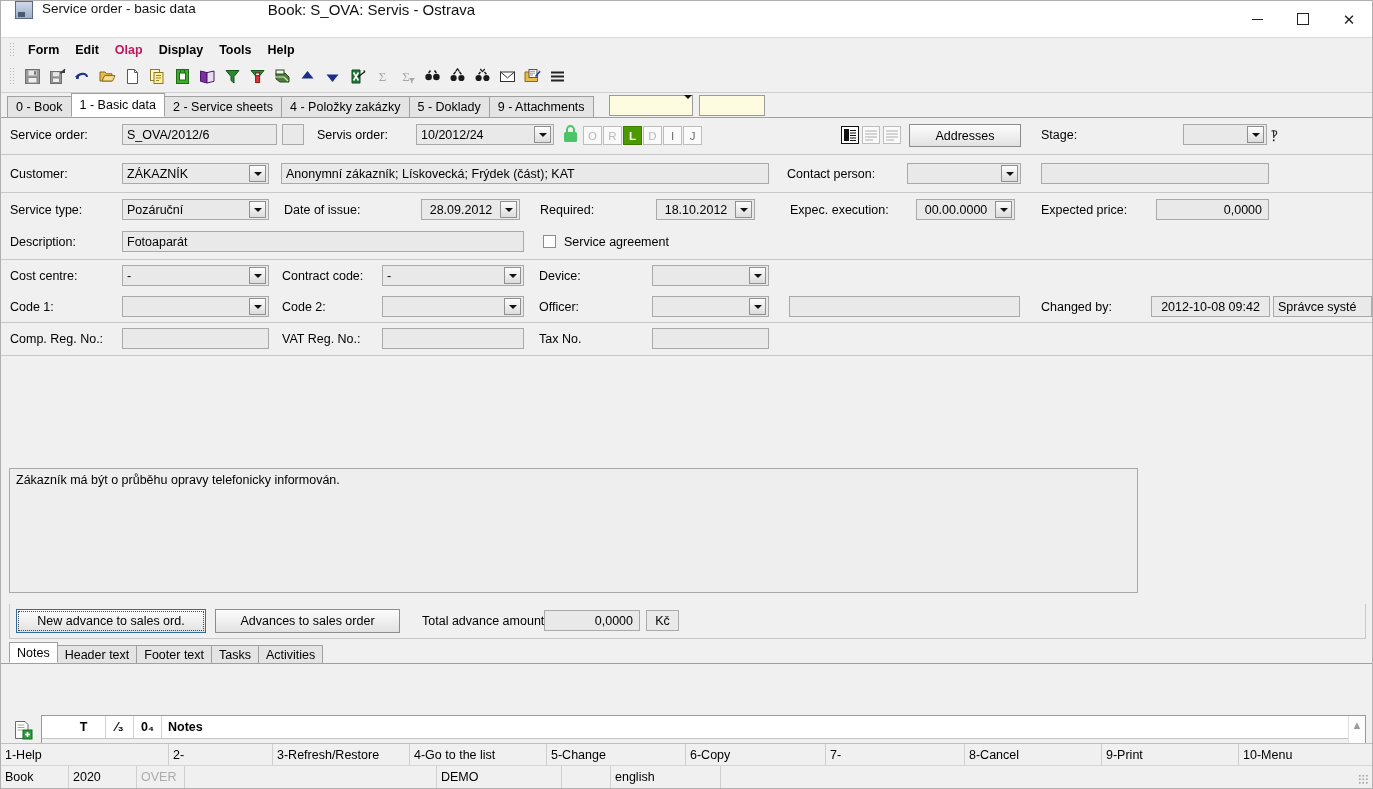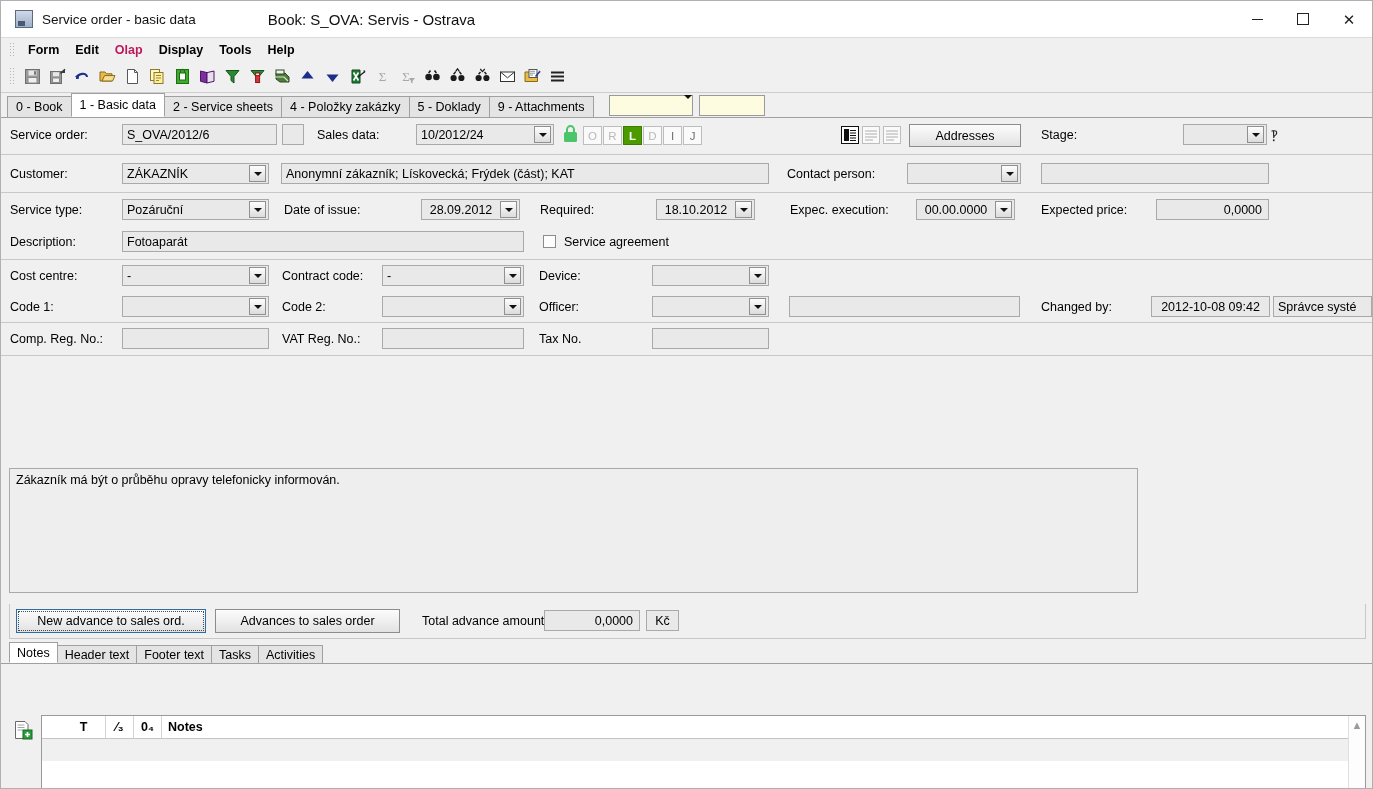--- a/index.html
+++ b/index.html
@@ -13,21 +13,21 @@
   }
   .win{
     position:absolute;left:0;top:0;width:1373px;height:789px;
     border:1px solid #b0b0b0;
     box-sizing:border-box;
     background:#f0f0f0;
     display:flex;flex-direction:column;
   }
   
   .titlebar{
-    height:36px;background:#ffffff;display:flex;align-items:center;
+    height:36px;background:#ffffff;display:flex;
     flex:0 0 auto;position:relative;
   }
   .title-icon{
     width:16px;height:16px;margin-left:14px;margin-right:9px;
     background:linear-gradient(#cfd8e8,#9fb0c8);
     border:1px solid #5a6a80;position:relative;flex:0 0 auto;
   }
   .title-icon:after{
     content:"";position:absolute;left:2px;bottom:1px;width:7px;height:5px;
     background:#4a5a70;
@@ -355,21 +355,21 @@
   </div>
 
   <div class="body">
 
     <div class="sect" style="height:36px;">
       <div class="row" style="height:36px;">
         <span class="lbl" style="position:absolute;left:9px;top:10px;">Service order:</span>
         <div class="fld" style="position:absolute;left:121px;top:6px;width:155px;">S_OVA/2012/6</div>
         <div class="fld" style="position:absolute;left:281px;top:6px;width:22px;"></div>
 
-        <span class="lbl" style="position:absolute;left:316px;top:10px;">Sales data:</span>
+        <span class="lbl" style="position:absolute;left:316px;top:10px;">Servis order:</span>
         <div class="combo" style="position:absolute;left:415px;top:6px;width:138px;">
           <span class="ctext">10/2012/24</span>
           <span class="carrow">
               <i class="arrow-dn"></i>
             </span>
         </div>
 
         <span style="position:absolute;left:562px;top:7px;">
           <svg width="15" height="18" viewBox="0 0 15 18">
               <rect x="1" y="7" width="13" height="10" rx="1.5" fill="#4cc46a"></rect>
@@ -584,15 +584,38 @@
       </div>
       <div class="grow a"></div>
 
       <div class="sbar">
         <div class="sb-btn">▲</div>
 
       </div>
     </div>
   </div>
 
-
+  <div class="fkeys">
+    <div class="fk" style="width:168px;">1-Help</div>
+    <div class="fk" style="width:104px;">2-</div>
+    <div class="fk" style="width:137px;">3-Refresh/Restore</div>
+    <div class="fk" style="width:137px;">4-Go to the list</div>
+    <div class="fk" style="width:139px;">5-Change</div>
+    <div class="fk" style="width:140px;">6-Copy</div>
+    <div class="fk" style="width:139px;">7-</div>
+    <div class="fk" style="width:137px;">8-Cancel</div>
+    <div class="fk" style="width:137px;">9-Print</div>
+    <div class="fk" style="flex:1;border-right:none;">10-Menu</div>
+  </div>
+
+  <div class="sbar2">
+    <div class="sc" style="width:68px;">Book</div>
+    <div class="sc" style="width:68px;">2020</div>
+    <div class="sc dim" style="width:48px;">OVER</div>
+    <div class="sc" style="width:252px;"></div>
+    <div class="sc" style="width:125px;">DEMO</div>
+    <div class="sc" style="width:49px;"></div>
+    <div class="sc" style="width:110px;">english</div>
+    <div class="sc" style="flex:1;border-right:none;"></div>
+    <span class="grip"></span>
+  </div>
 
 </div>
 
 </body></html>

